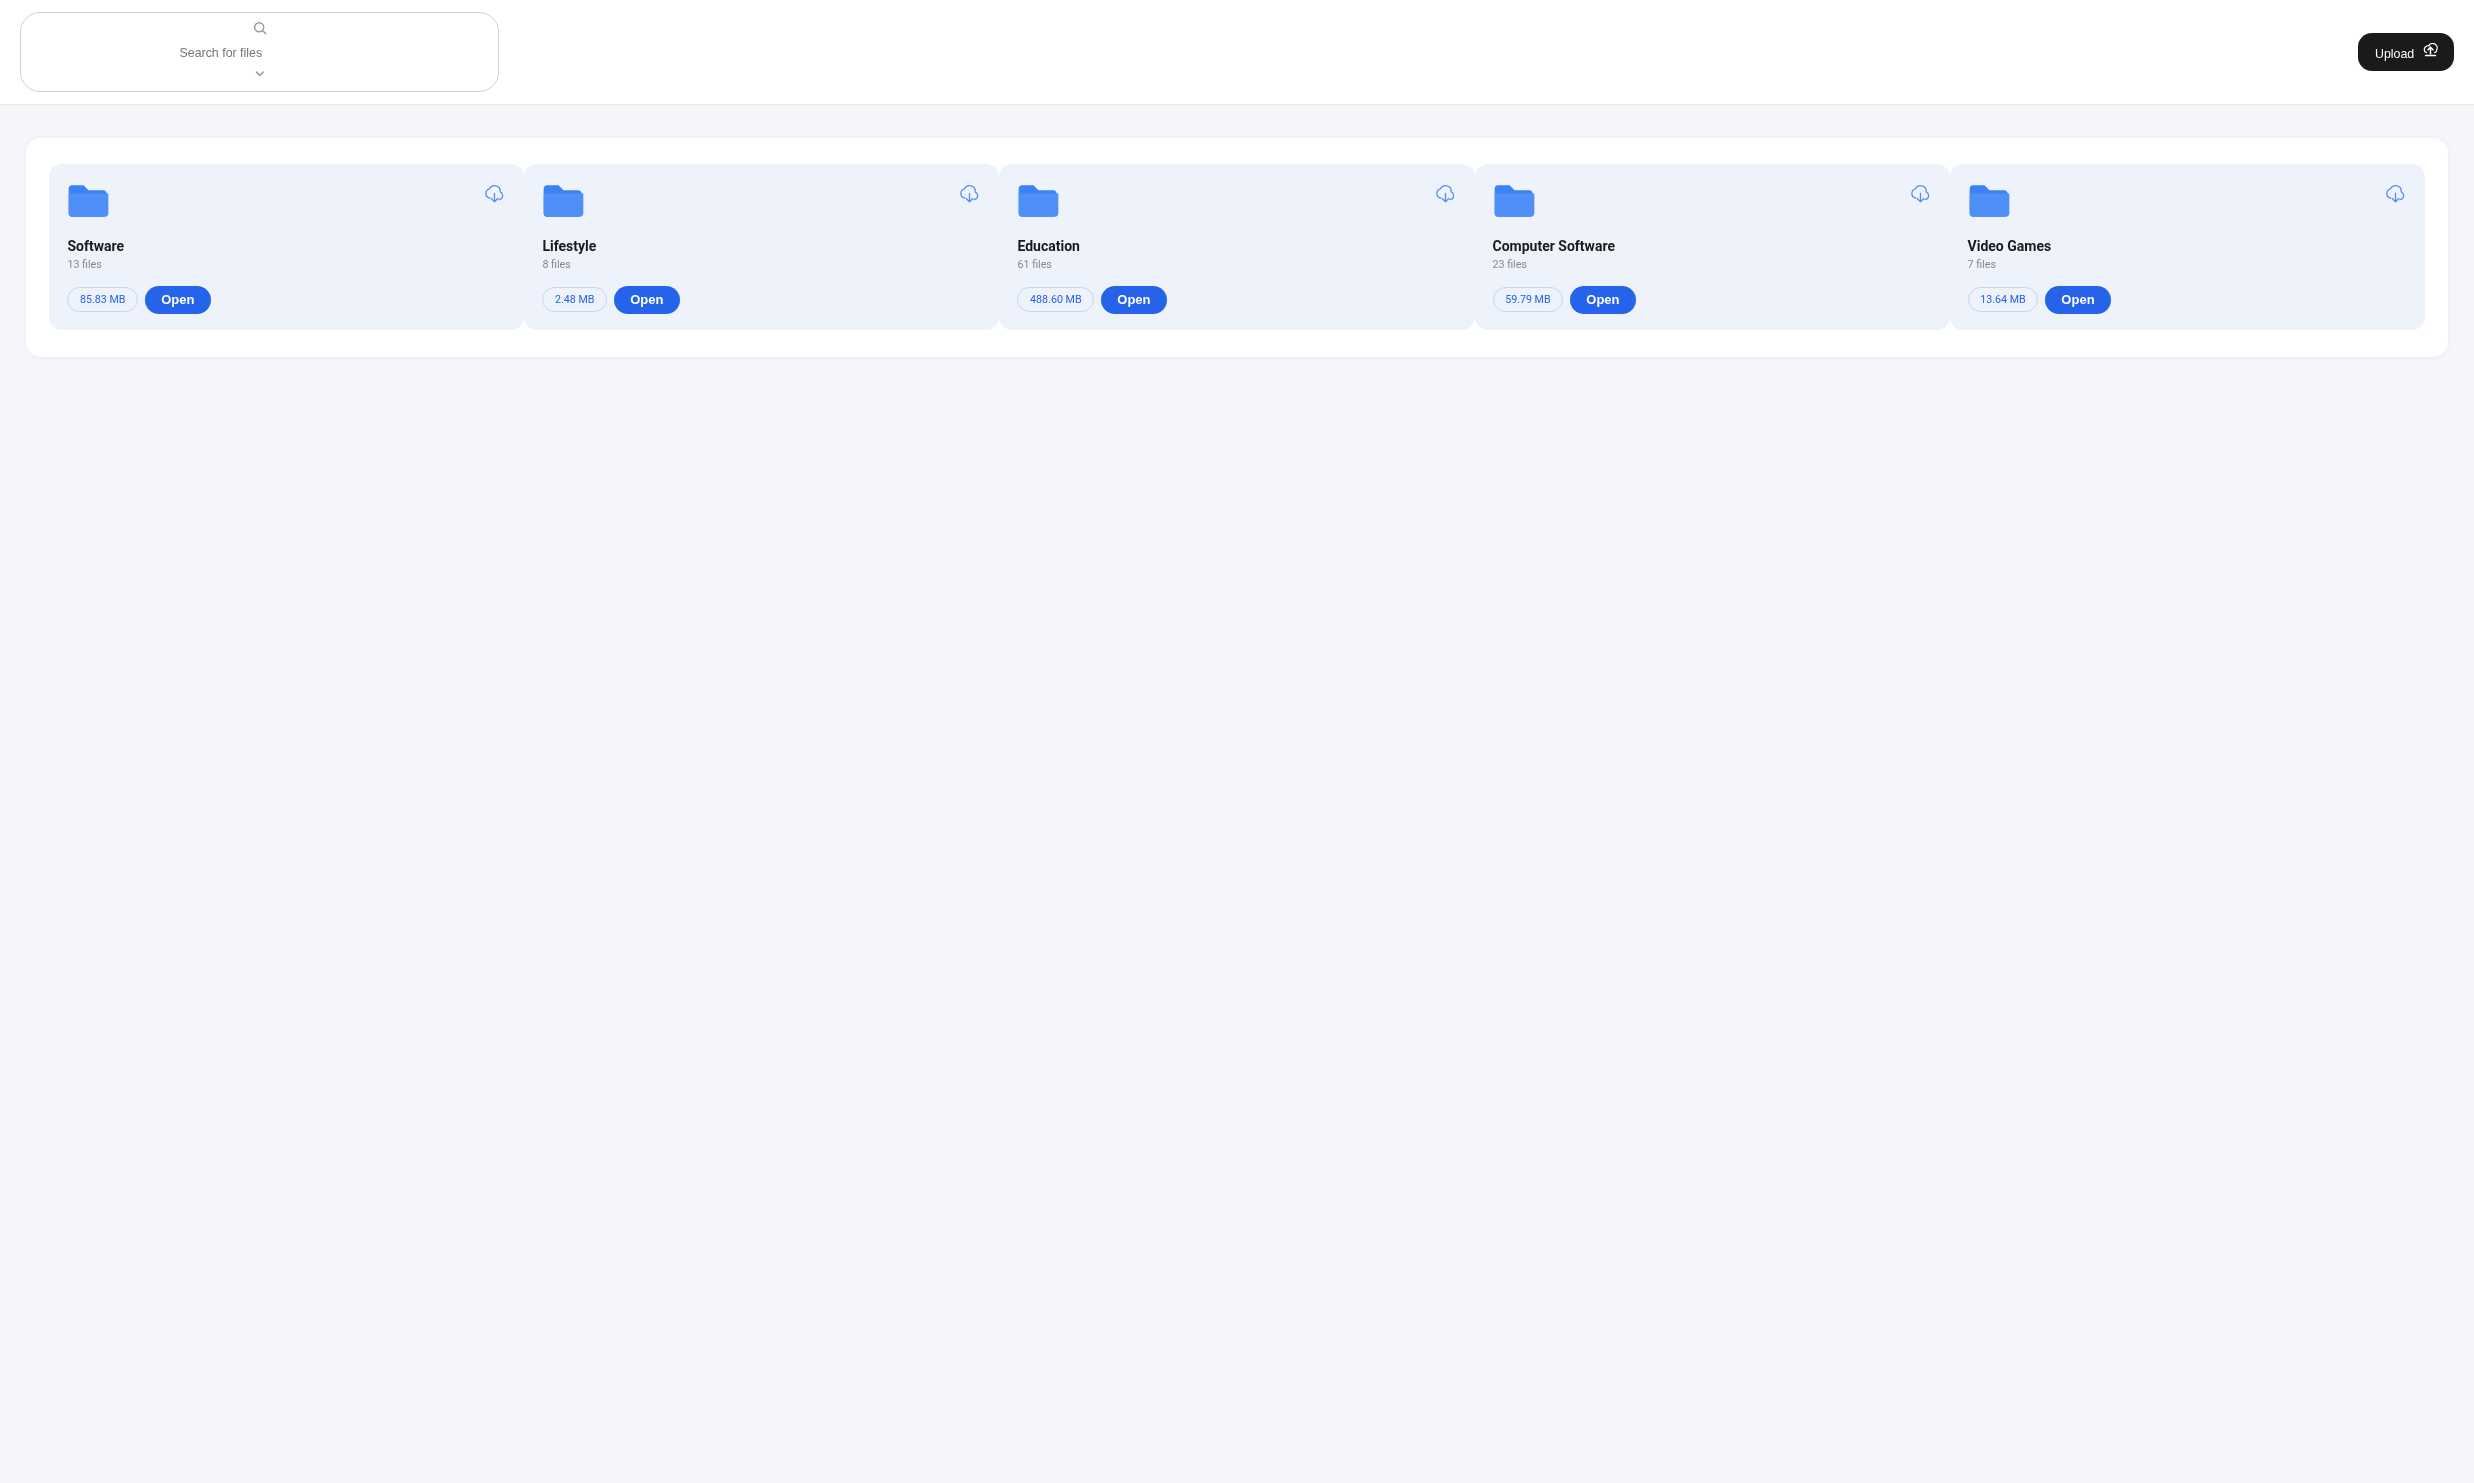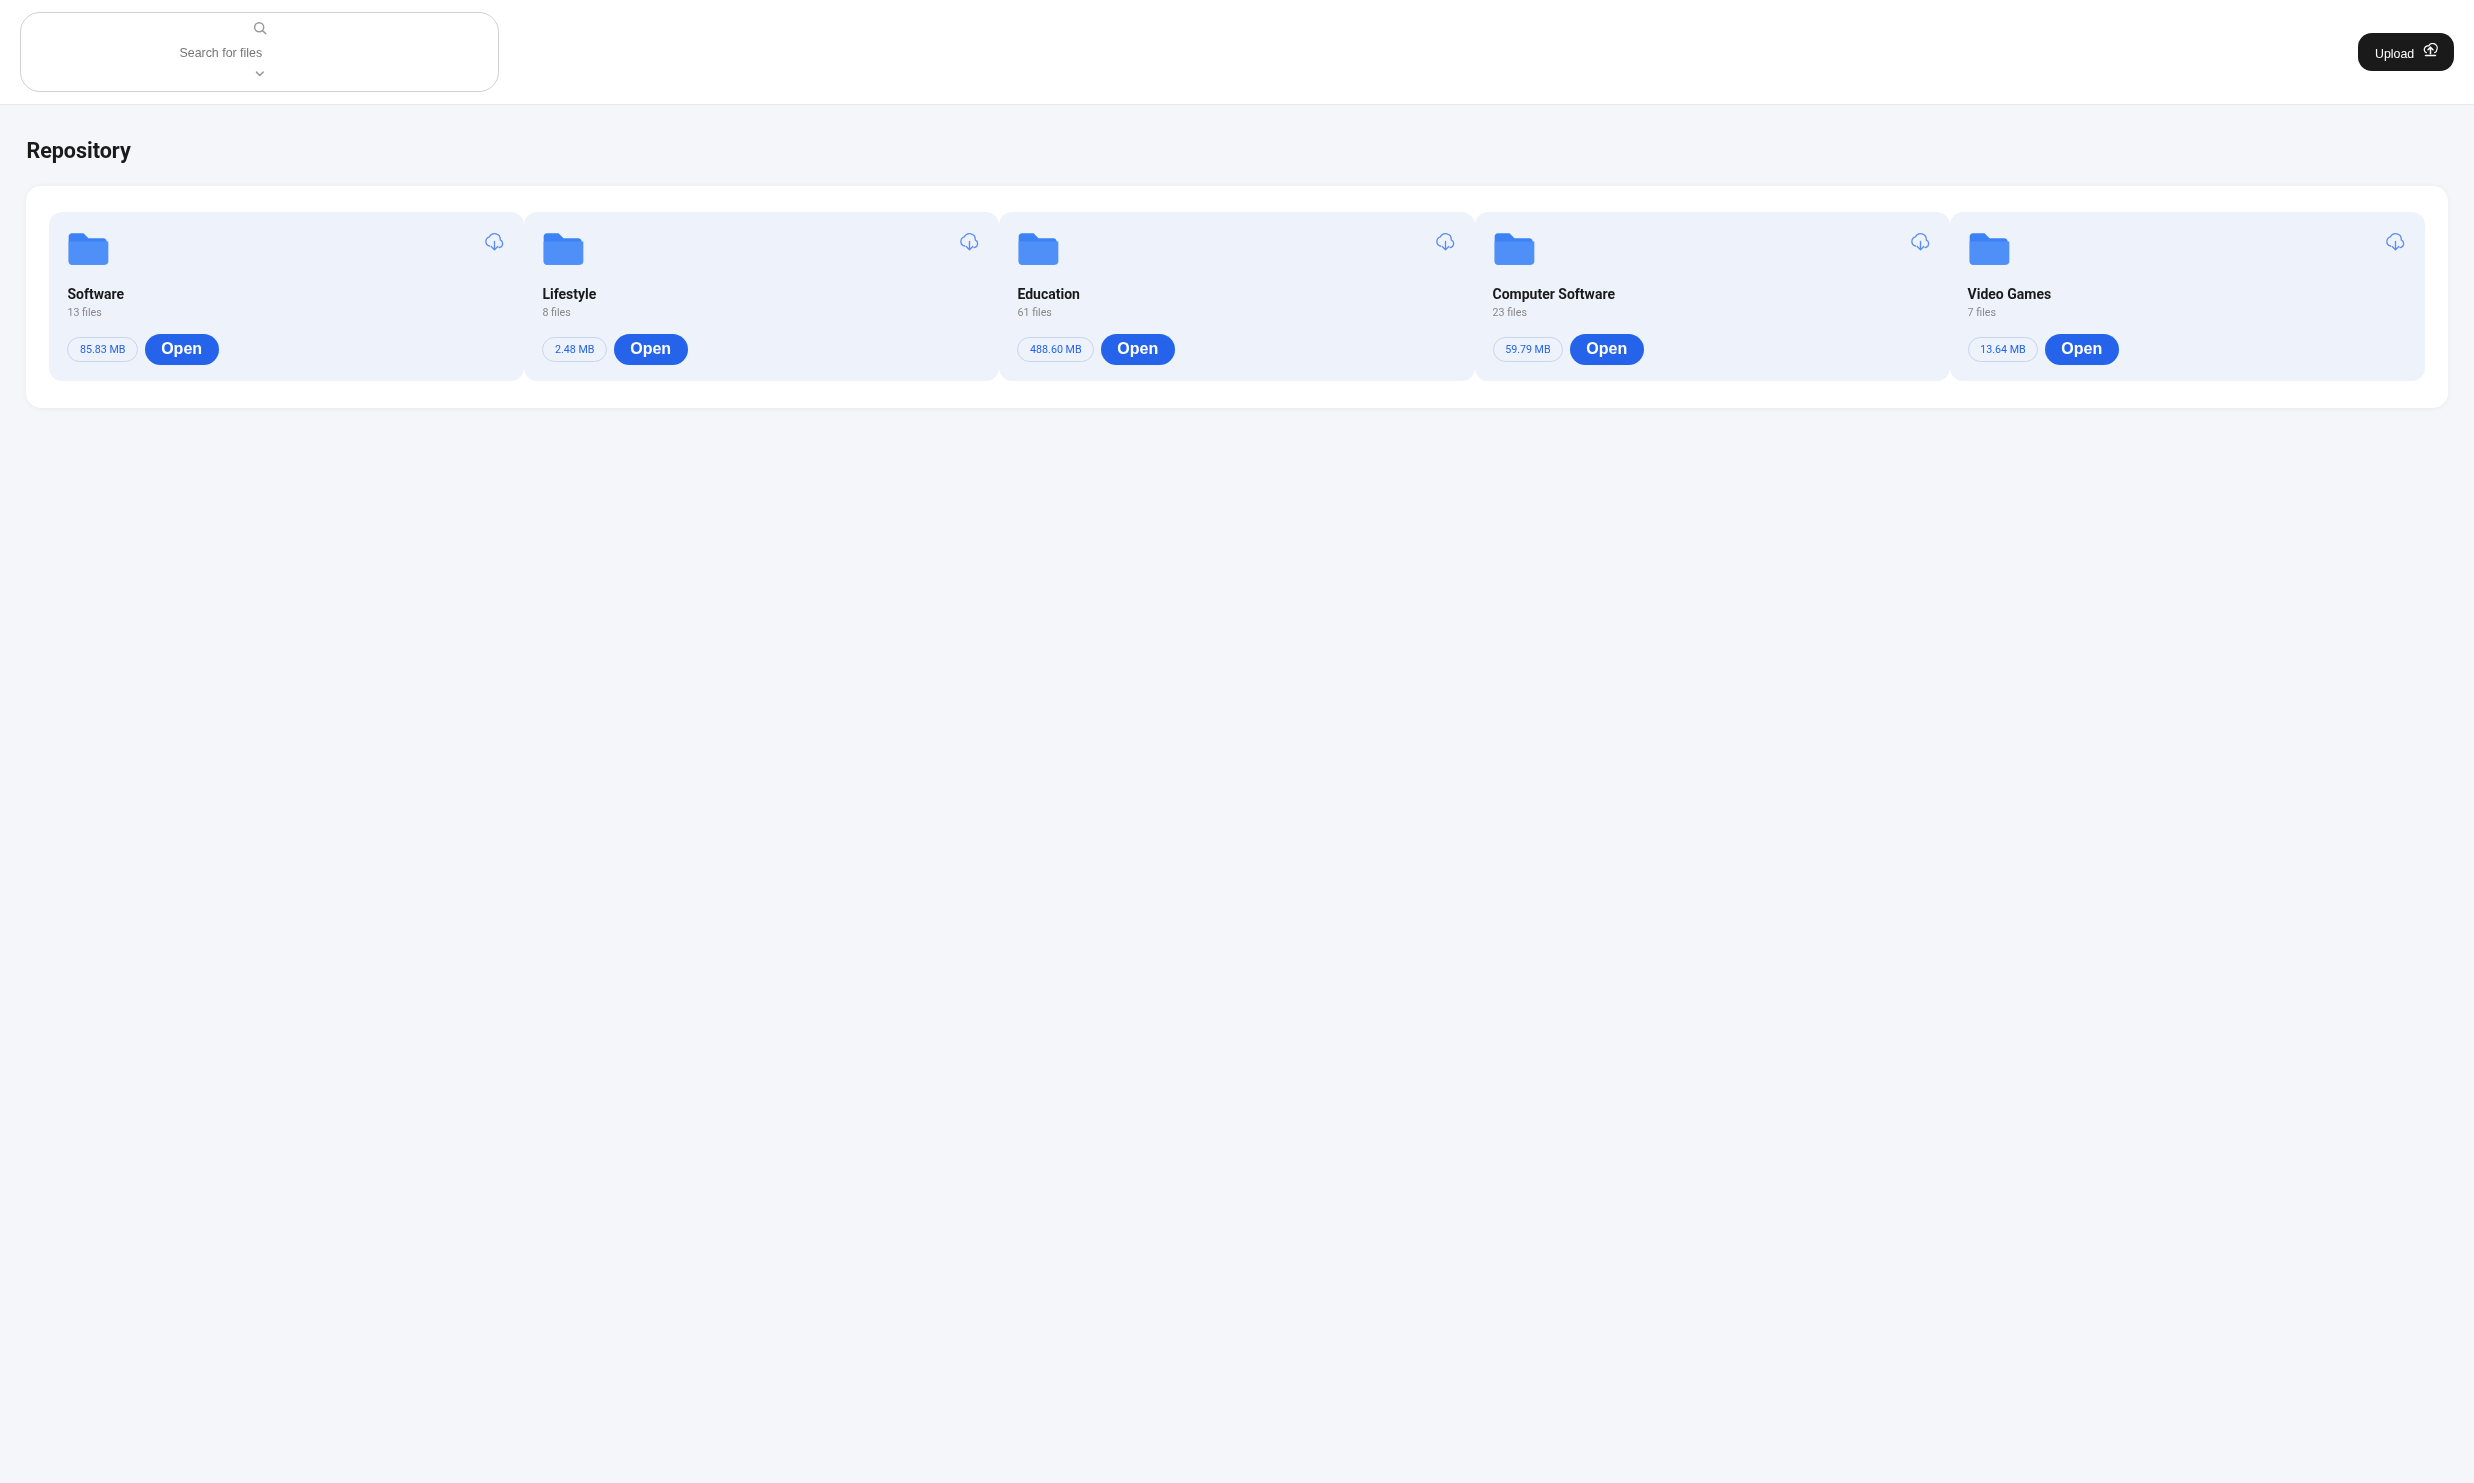--- a/index.html
+++ b/index.html
@@ -154,21 +154,21 @@
       background: transparent;
       white-space: nowrap;
     }
 
     .open-btn {
       background: #2563eb;
       color: #ffffff;
       border: none;
       border-radius: 16.5px;
       padding: 6.6px 16.5px;
-      font-size: 16px;
+      font-size: 13px;
       font-weight: 600;
       cursor: pointer;
       white-space: nowrap;
     }
   </style>
 </head>
 <body>
 
 <div class="header">
   <div class="search-container">
@@ -192,21 +192,20 @@
       <svg width="15" height="15" viewBox="0 0 18 18" fill="none">
         <path d="M9 13V5M9 5L6 8M9 5L12 8" stroke="white" stroke-width="1.8" stroke-linecap="round" stroke-linejoin="round"></path>
         <path d="M3 15h12" stroke="white" stroke-width="1.8" stroke-linecap="round"></path>
         <path d="M4 11.5C2.5 11 1.5 9.6 1.5 8A4.5 4.5 0 016 3.5c.3 0 .6 0 .9.1A5 5 0 0116.5 8c0 1.6-1 3-2.5 3.5" stroke="white" stroke-width="1.5" stroke-linecap="round"></path>
       </svg>
     </span>
   </button>
 </div>
 
 <div class="main-content">
-  <h1 class="page-title">Repository</h1>
 
   <div class="repo-container">
     <div class="folder-grid" id="folder-grid">
     <div class="folder-card">
       <div class="folder-card-top">
         <span>
           <svg class="folder-icon-svg" viewBox="0 0 52 46" fill="none">
             <path d="M2 8C2 5.8 3.8 4 6 4h14l6 6h18c2.2 0 4 1.8 4 4v24c0 2.2-1.8 4-4 4H6c-2.2 0-4-1.8-4-4V8z" fill="#3b82f6"></path>
             <path d="M2 14h48v24c0 2.2-1.8 4-4 4H6c-2.2 0-4-1.8-4-4V14z" fill="#4f90f8"></path>
           </svg>

